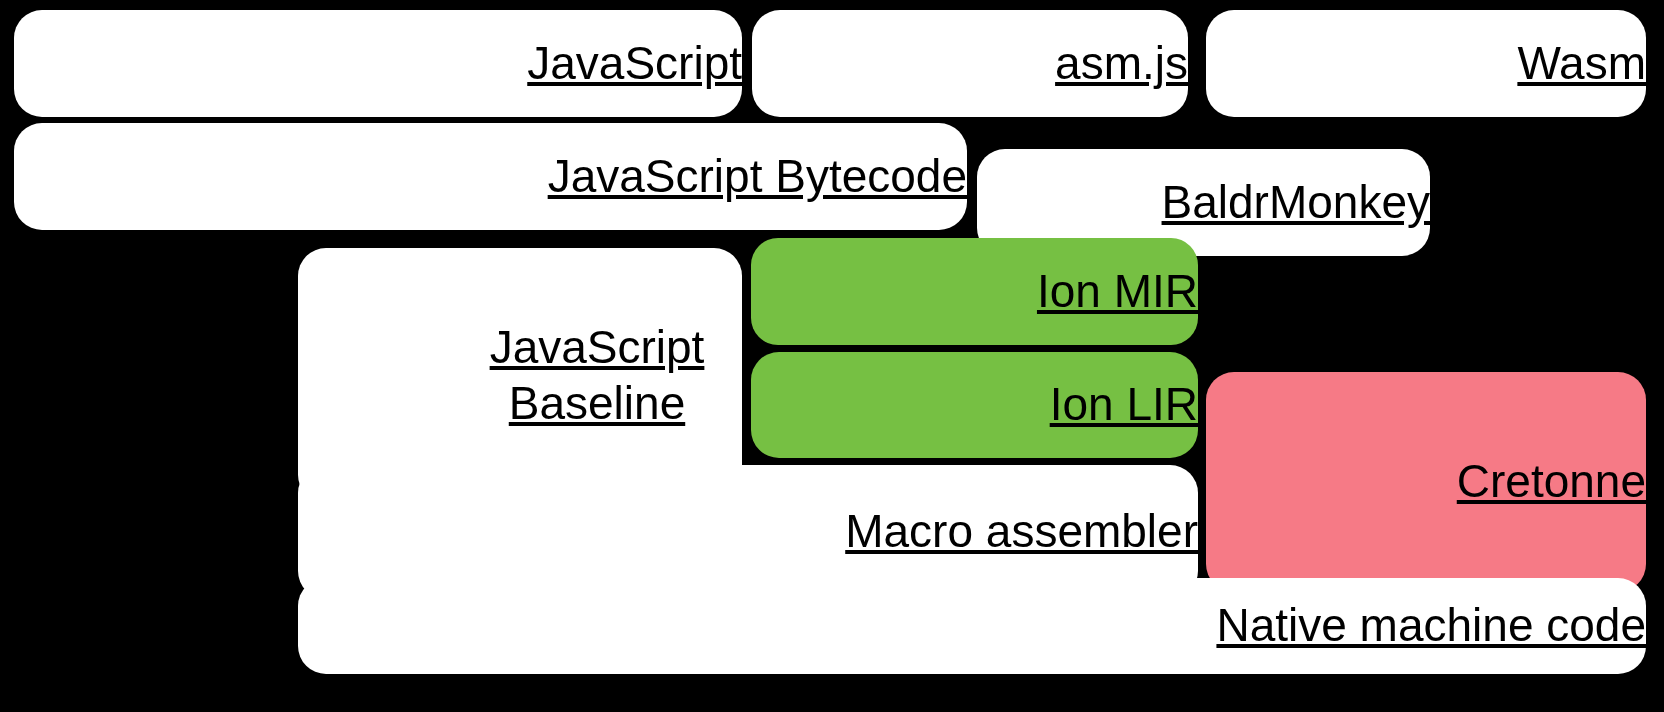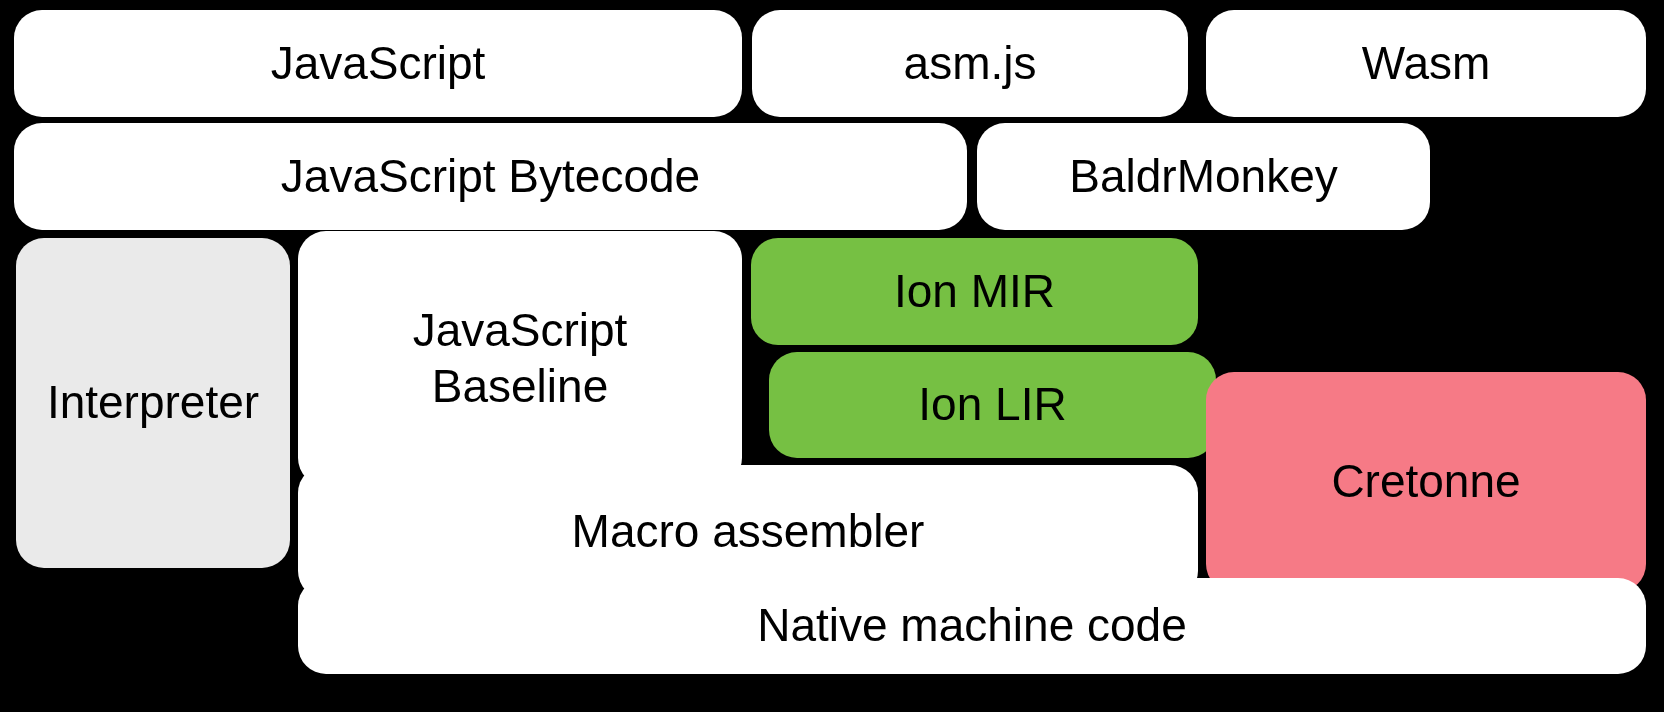--- a/index.html
+++ b/index.html
@@ -13,44 +13,45 @@
     height: 712px;
     background: #000000;
     font-family: "Liberation Sans", sans-serif;
     overflow: hidden;
   }
   .box {
     position: absolute;
     border-radius: 28px;
     display: flex;
     align-items: center;
-    justify-content: center;
+    justify-content: flex-end;
     text-align: center;
     color: #000000;
     font-size: 46px;
     line-height: 1.2;
     box-sizing: border-box;
+    text-decoration: underline;
   }
   .label { display: inline-block; }
 
   
   .b-javascript   { left: 14px;   top: 10px;  width: 728px;  height: 107px; }
   .b-asmjs        { left: 752px;  top: 10px;  width: 436px;  height: 107px; }
   .b-wasm         { left: 1206px; top: 10px;  width: 440px;  height: 107px; }
 
   
   .b-bytecode     { left: 14px;   top: 123px; width: 953px;  height: 107px; }
   .b-baldrmonkey  { left: 977px;  top: 123px; width: 453px;  height: 107px; }
 
   
   .b-interpreter  { left: 16px;   top: 238px; width: 274px;  height: 330px; }
-  .b-baseline     { left: 298px;  top: 231px; width: 444px;  height: 255px; }
+  .b-baseline     { left: 298px;  top: 248px; width: 444px;  height: 255px; }
   .b-baseline .label { max-width: 290px; }
   .b-ionmir       { left: 751px;  top: 238px; width: 447px;  height: 107px; border-radius: 27px; }
-  .b-ionlir       { left: 751px;  top: 352px; width: 447px;  height: 106px; margin-left: 18px; }
+  .b-ionlir       { left: 751px;  top: 352px; width: 447px;  height: 106px; }
   .b-cretonne     { left: 1206px; top: 348px; width: 440px;  height: 220px; }
   .b-macro        { left: 298px;  top: 465px; width: 900px;  height: 134px; }
   .b-native       { left: 298px;  top: 578px; width: 1348px; height: 96px; }
 </style>
 </head>
 <body>
 
 <div class="canvas">
 
   <div class="box b-javascript" style="background-color: rgb(255, 255, 255);">
@@ -62,27 +63,24 @@
   </div>
 
   <div class="box b-asmjs" style="background-color: rgb(255, 255, 255);">
     <span class="label">asm.js</span>
   </div>
 
   <div class="box b-bytecode" style="background-color: rgb(255, 255, 255);">
     <span class="label">JavaScript Bytecode</span>
   </div>
 
-  <div class="box b-baldrmonkey" style="background-color: rgb(255, 255, 255);">
+  <div class="box b-baldrmonkey" style="background-color: rgb(255, 255, 255); margin-top: 26px;">
     <span class="label">BaldrMonkey</span>
   </div>
 
-  <div class="box b-interpreter" style="background-color: rgb(234, 234, 234);">
-    <span class="label">Interpreter</span>
-  </div>
 
   <div class="box b-baseline" style="background-color: rgb(255, 255, 255);">
     <span class="label">JavaScript Baseline</span>
   </div>
 
   <div class="box b-ionmir" style="background-color: rgb(118, 192, 67);">
     <span class="label">Ion MIR</span>
   </div>
 
   <div class="box b-ionlir" style="background-color: rgb(118, 192, 67);">

